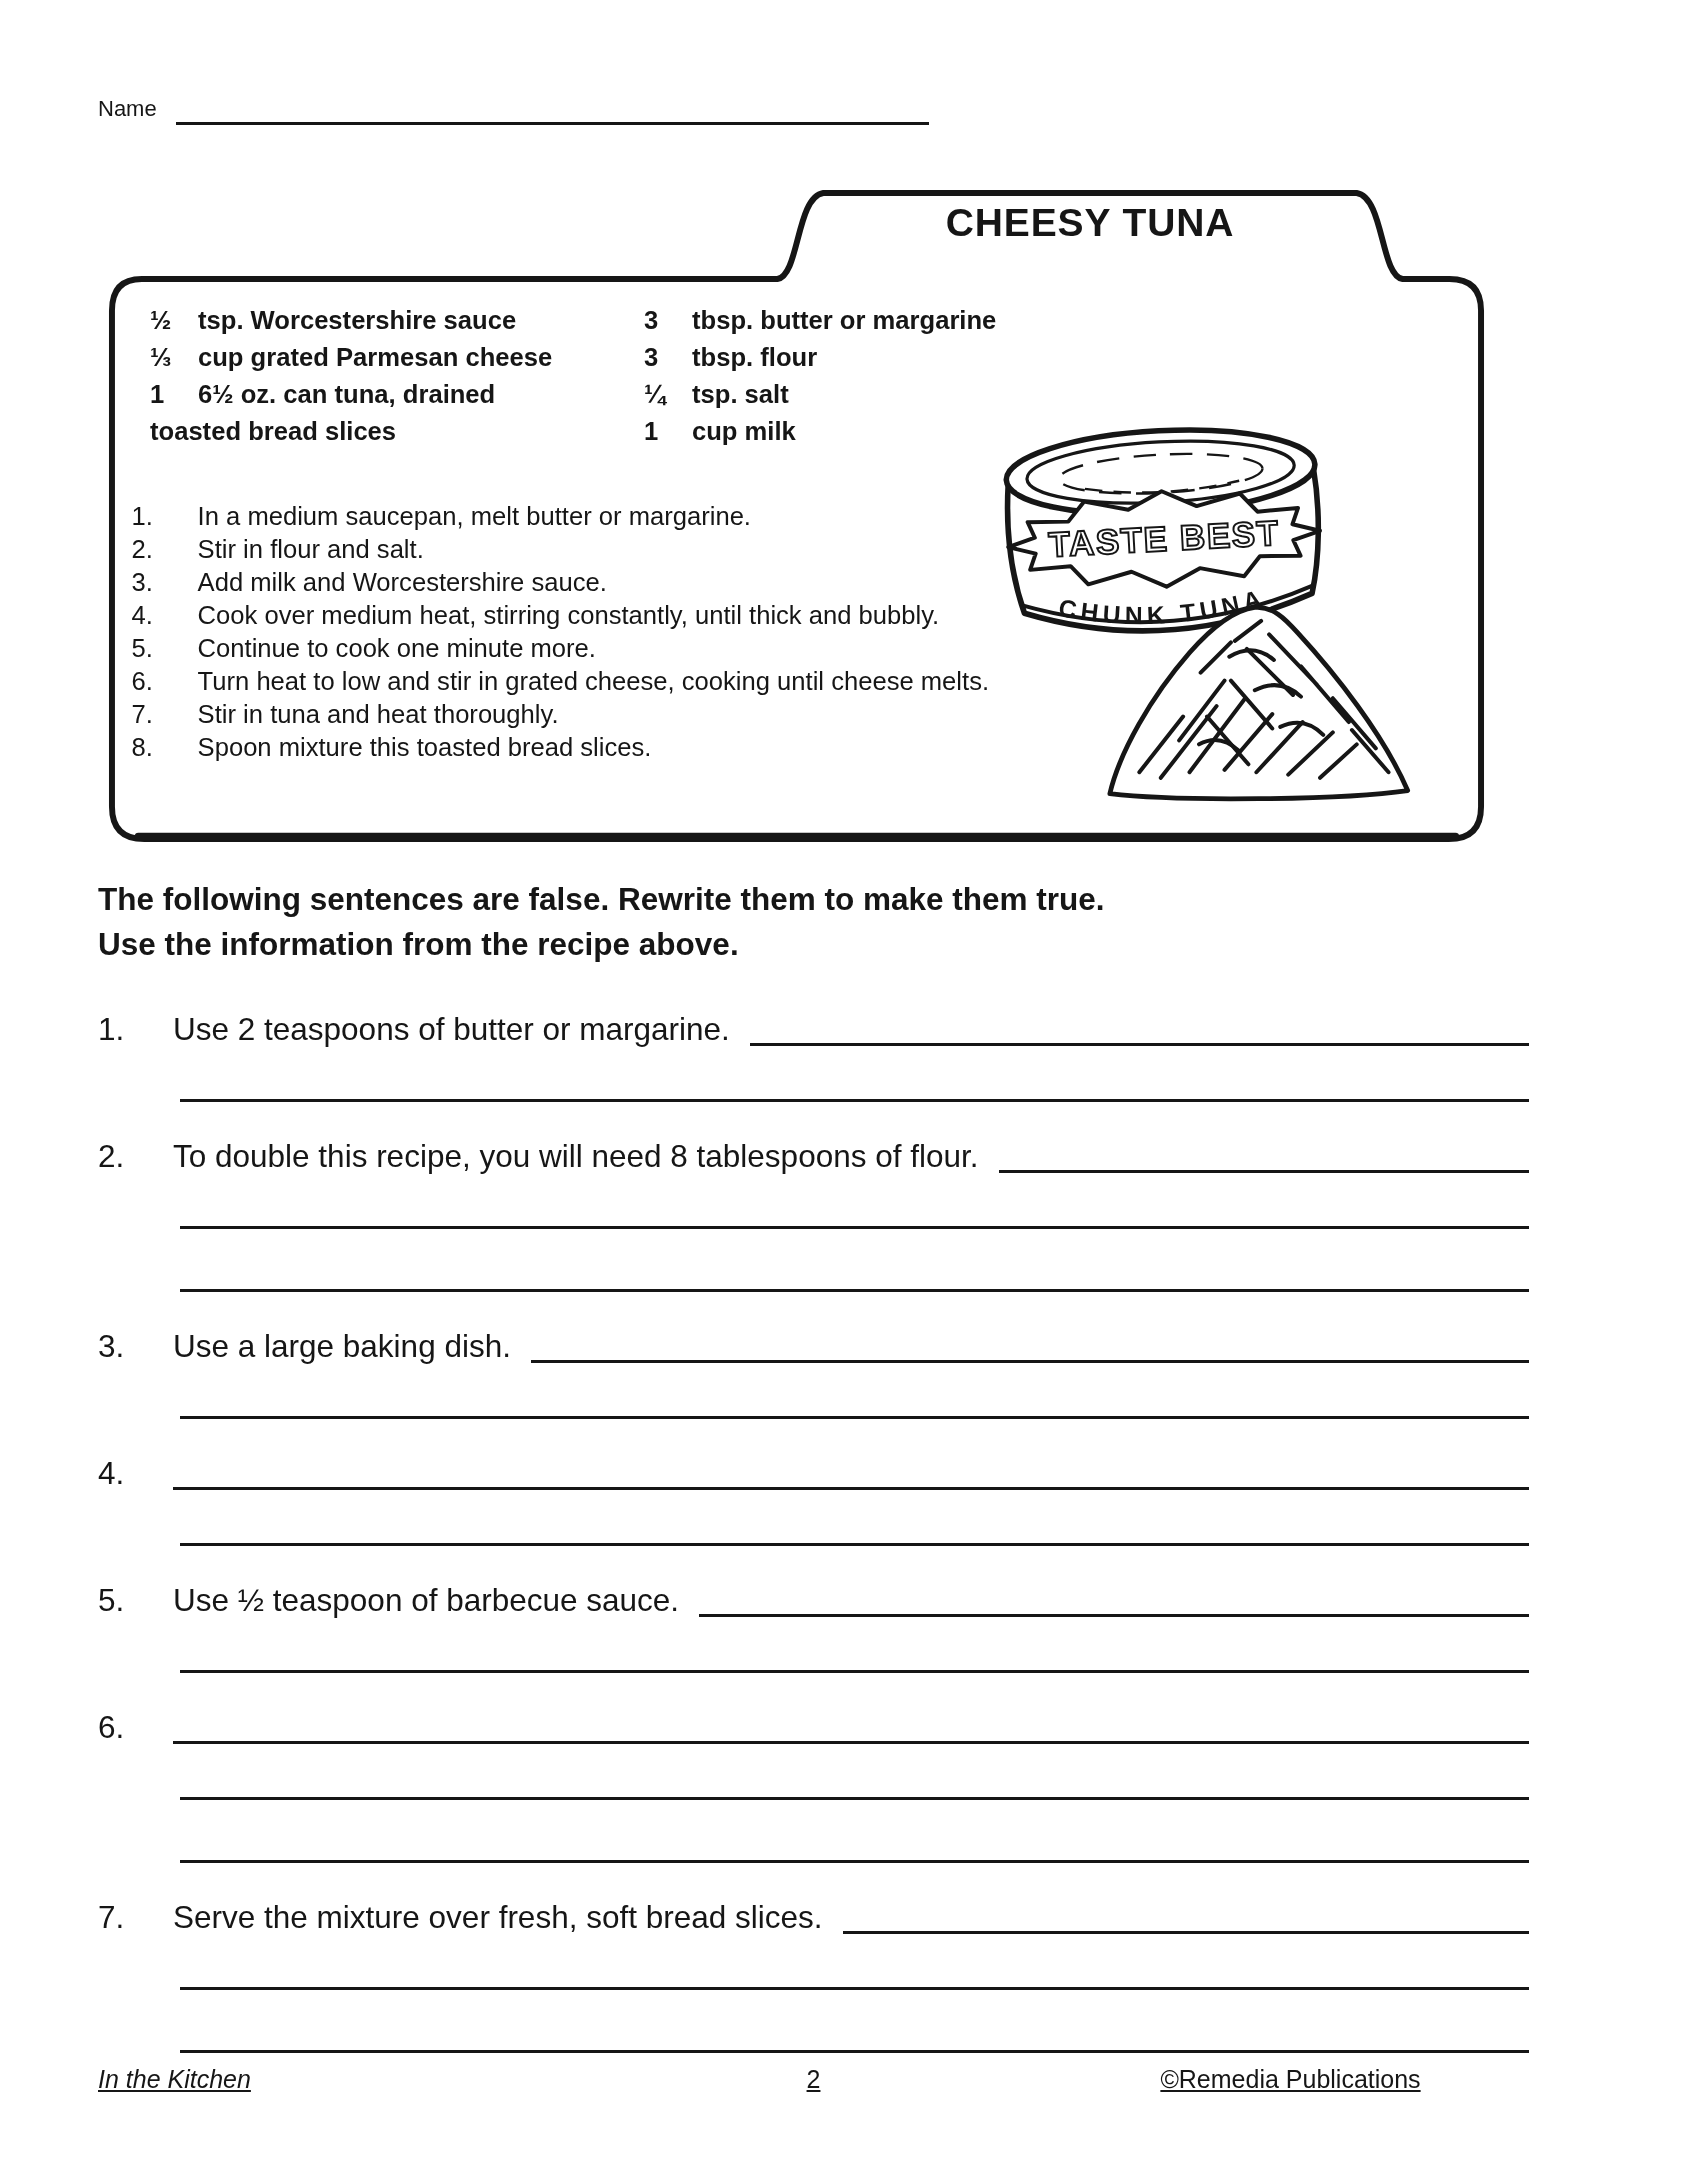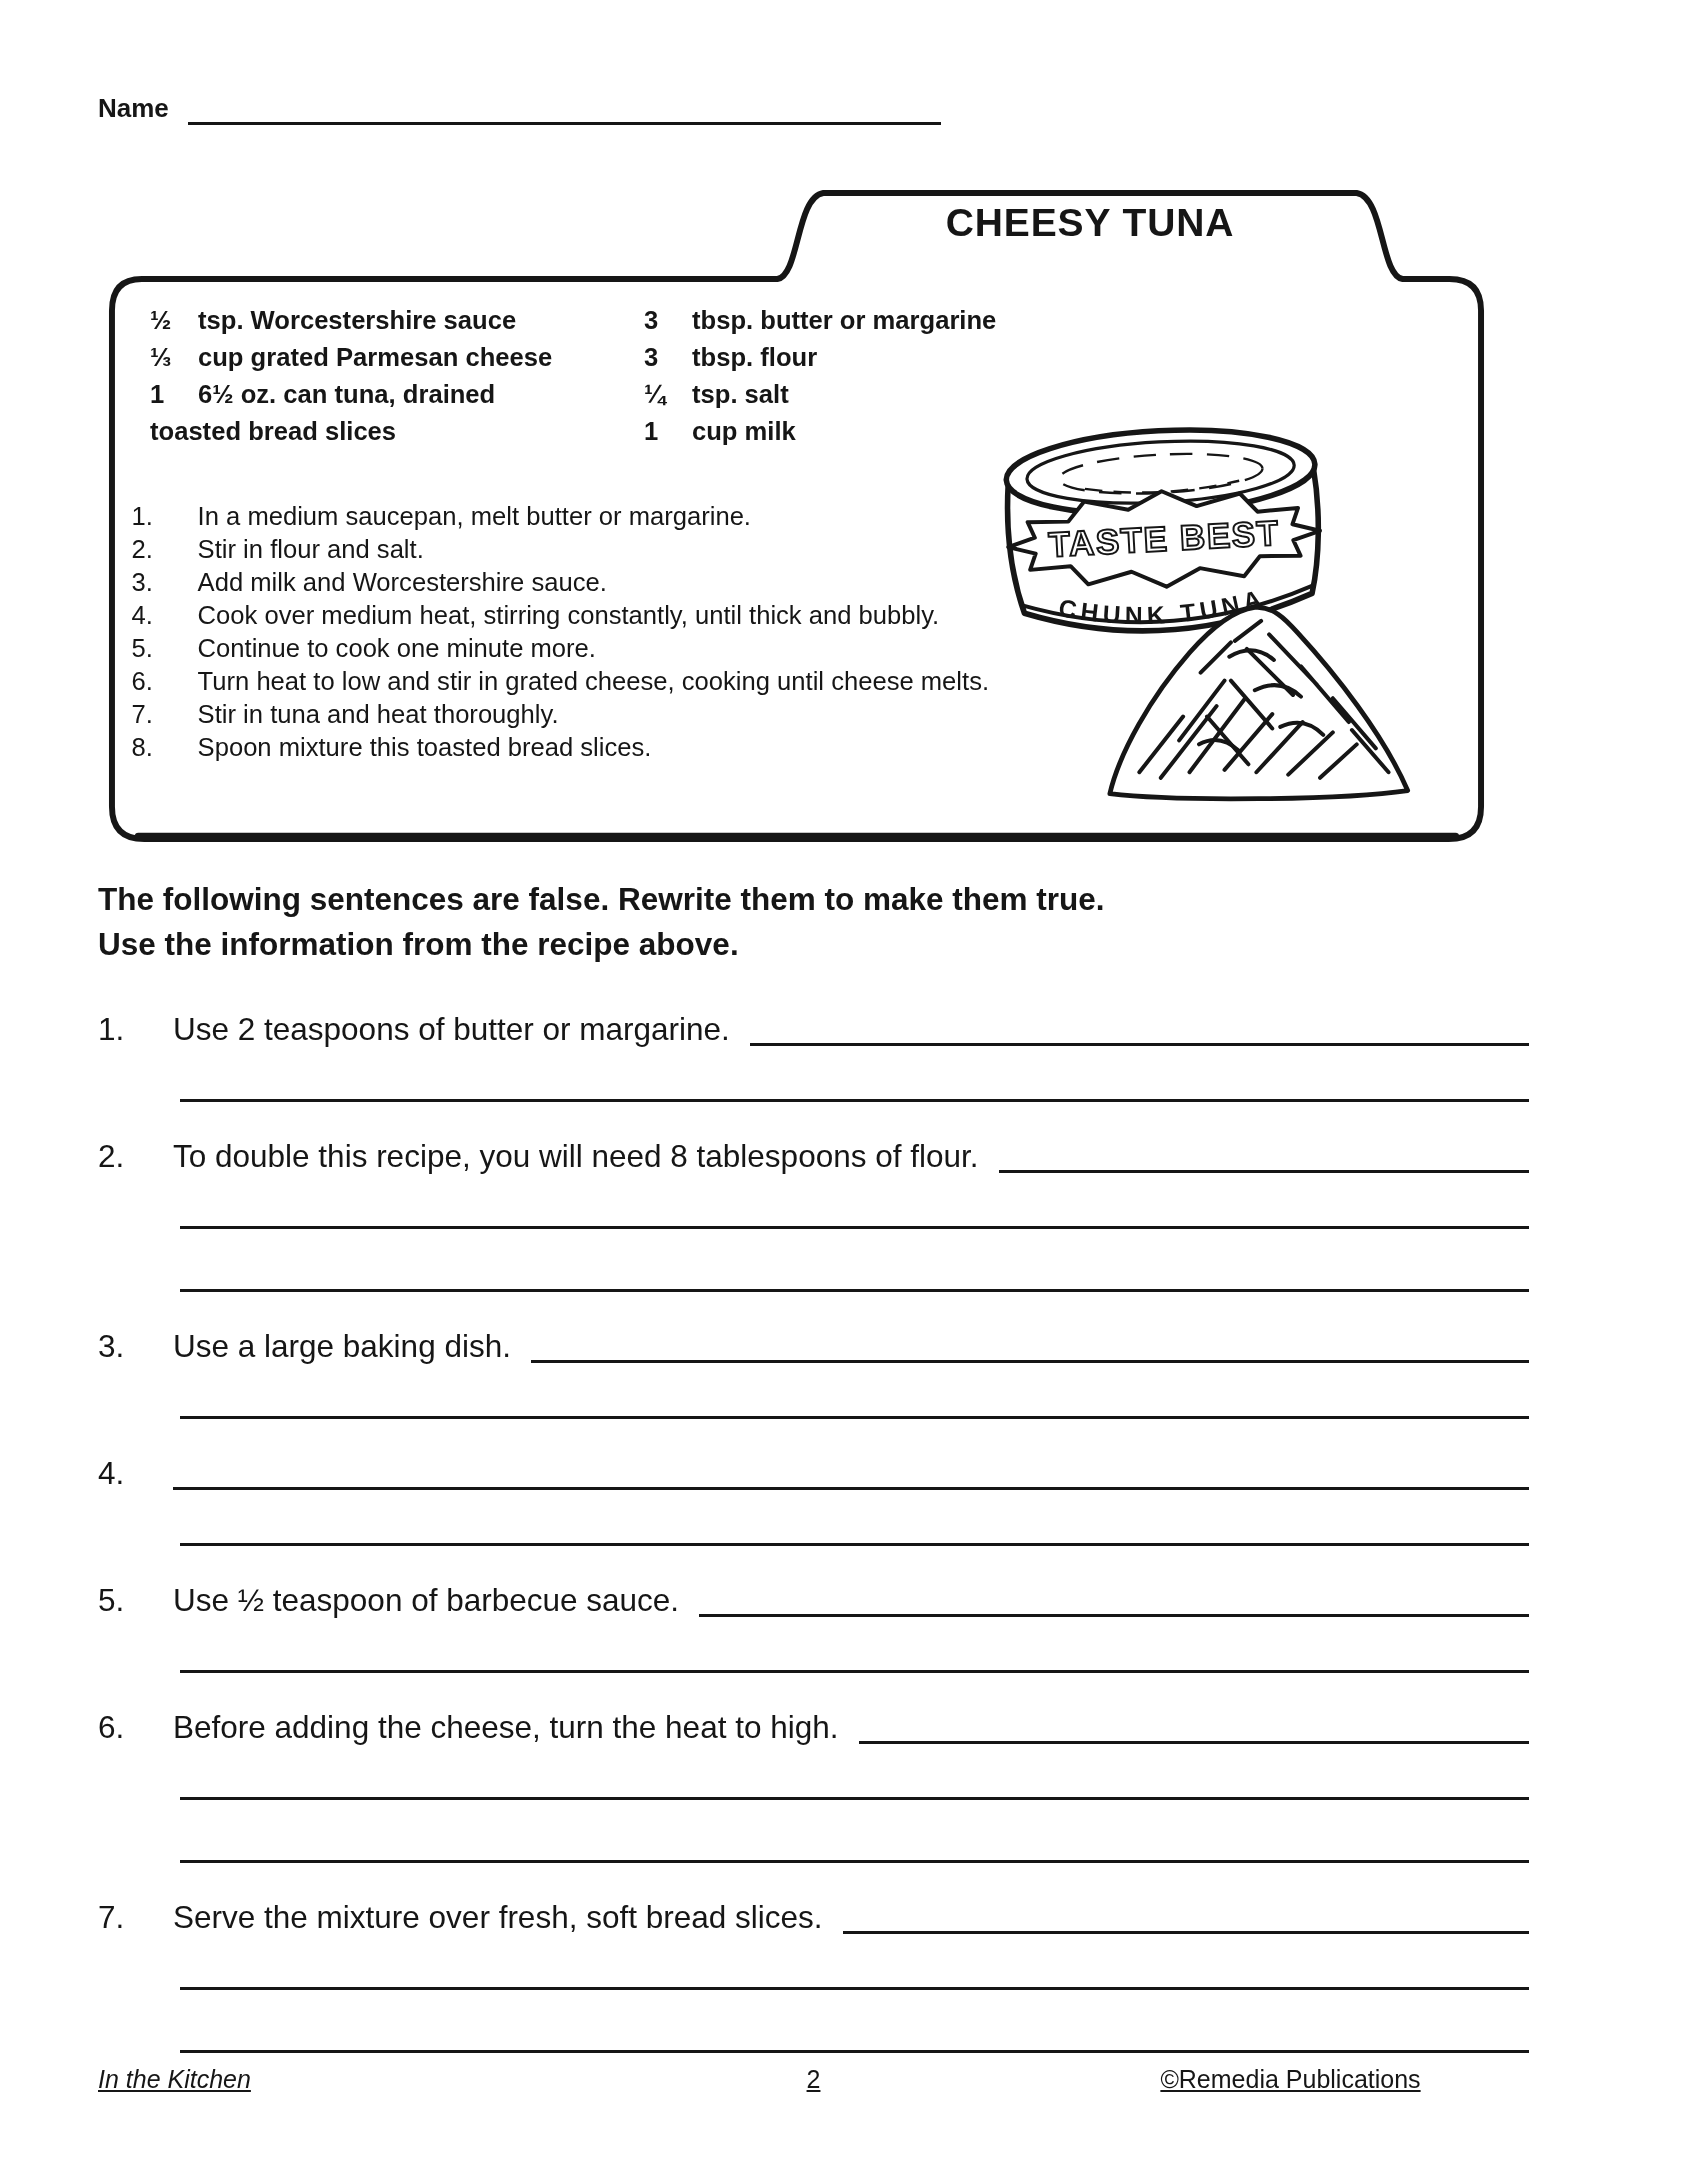--- a/index.html
+++ b/index.html
@@ -1,20 +1,20 @@
 <!DOCTYPE html>
 <html style="font-size:13.6px"><head>
 <meta charset="utf-8">
 <style>
   html,body { margin:0; padding:0; background:#ffffff; }
   body { font-family:"Liberation Sans","DejaVu Sans",sans-serif; color:#161616; }
   .page { position:relative; width:1685px; height:2181px; background:#fff; overflow:hidden; }
 
   
-  .name-row { position:absolute; left:98px; top:89px; display:flex; font-size:26px; line-height:39px;font-weight:bold; }
+  .name-row { position:absolute; left:98px; top:89px; display:flex; font-size:22px; line-height:39px; }
   .name-label { white-space:nowrap; }
   .name-line { width:753px; border-bottom:3.4px solid #161616; margin-left:19px; margin-bottom:3.4px; }
 
   
   .card { position:absolute; left:106px; top:187px; width:1381px; height:658px; }
   .card-outline { position:absolute; left:0; top:0; width:100%; height:100%; }
   .card-title { position:absolute; left:710px; top:13.6px; width:548px; text-align:center;
                 font-size:39px; font-weight:bold; letter-spacing:0.9px; }
 
   .ingredients { position:absolute; top:115px; left:0; font-weight:bold; font-size:25.6px; line-height:37px; }
@@ -217,21 +217,20 @@
         <span class="q-num">5.</span>
         <span class="q-text">Use ½ teaspoon of barbecue sauce.</span>
         <span class="q-tail"></span>
       </div>
       <div class="answer-line"></div>
     </div>
 
     <div class="question">
       <div class="q-row">
         <span class="q-num">6.</span>
-        <span class="q-text">Before adding the cheese, turn the heat to high.</span>
         <span class="q-tail"></span>
       </div>
       <div class="answer-line"></div>
       <div class="answer-line"></div>
     </div>
 
     <div class="question">
       <div class="q-row">
         <span class="q-num">7.</span>
         <span class="q-text">Serve the mixture over fresh, soft bread slices.</span>

